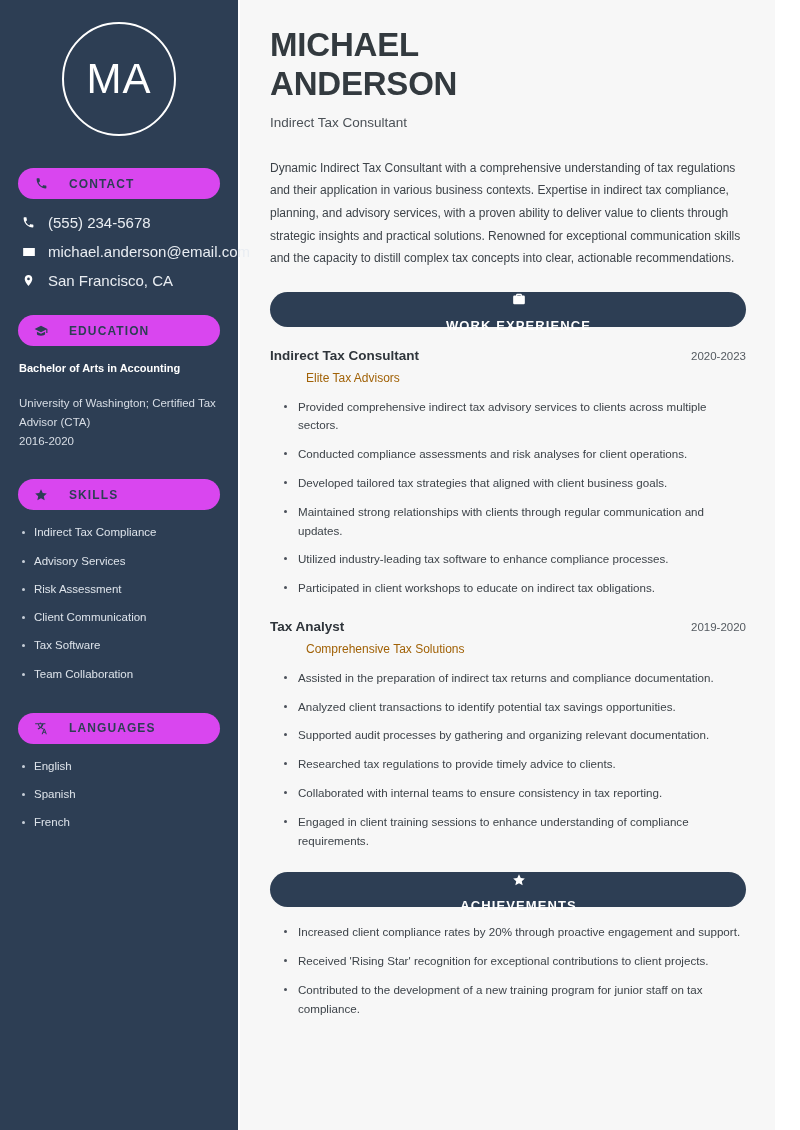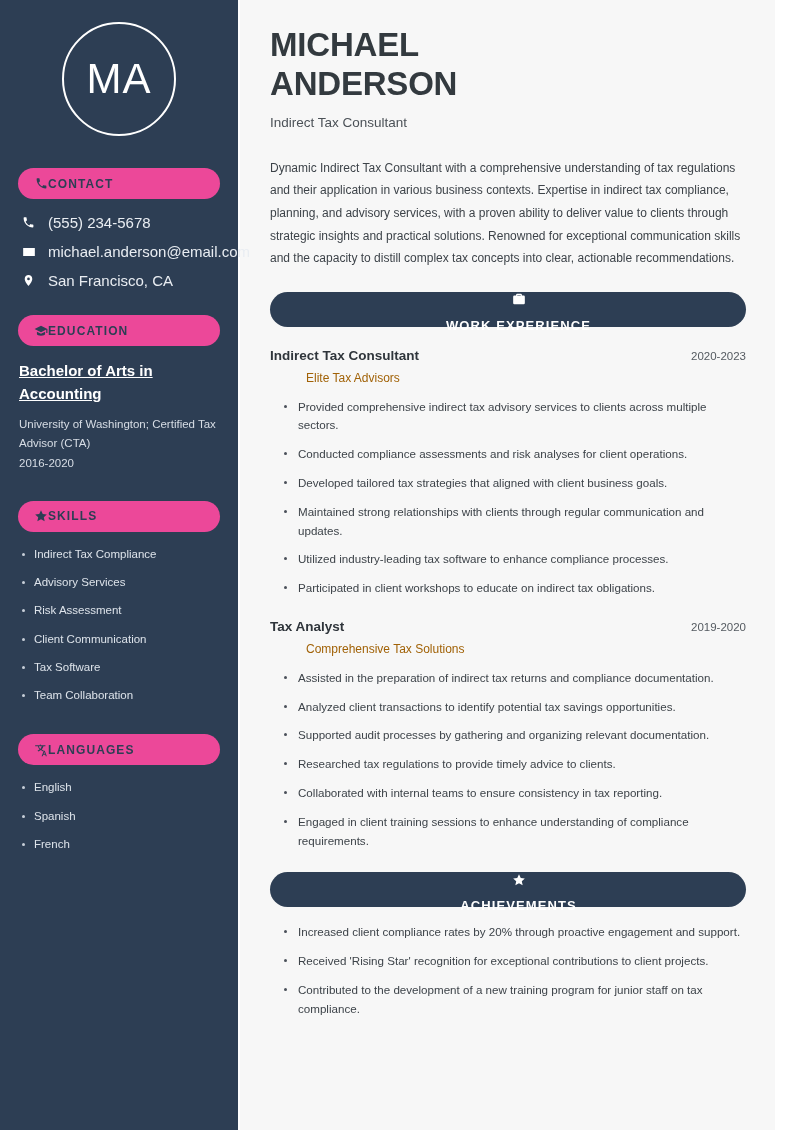--- a/index.html
+++ b/index.html
@@ -45,26 +45,26 @@
     color: #ffffff;
     font-size: 42px;
     font-weight: 400;
     letter-spacing: 1px;
     line-height: 1;
   }
 
   .pill {
     margin: 0 2px;
     height: 31px;
-    background: #ec4899;
+    background: #d946ef;
     border-radius: 16px;
     display: flex;
     align-items: center;
     padding-left: 16px;
-    gap: 0;
+    gap: 21px;
   }
   .pill-label {
     color: #2d3e54;
     font-size: 12px;
     font-weight: bold;
     letter-spacing: 1.1px;
   }
   .pill-icon {
     width: 14px;
     height: 14px;
@@ -97,30 +97,29 @@
     display: inline-flex;
     align-items: center;
     justify-content: center;
     color: #ffffff;
   }
   .contact-icon svg { display: block; }
 
   .edu-block { margin-top: 14px; padding-left: 3px; padding-right: 6px; }
   .edu-degree {
     color: #ffffff;
-    font-size: 15px;
+    font-size: 11px;
     font-weight: bold;
     line-height: 1.5;
-    text-decoration: underline;
   }
   .edu-school {
     color: #d7dde5;
     font-size: 11.5px;
     line-height: 1.68;
-    margin-top: 10px;
+    margin-top: 17px;
   }
   .edu-years {
     color: #d7dde5;
     font-size: 11.5px;
     line-height: 1.68;
   }
 
   .side-list { margin-top: 14px; padding-left: 3px; list-style: none; }
   .side-list li {
     position: relative;

